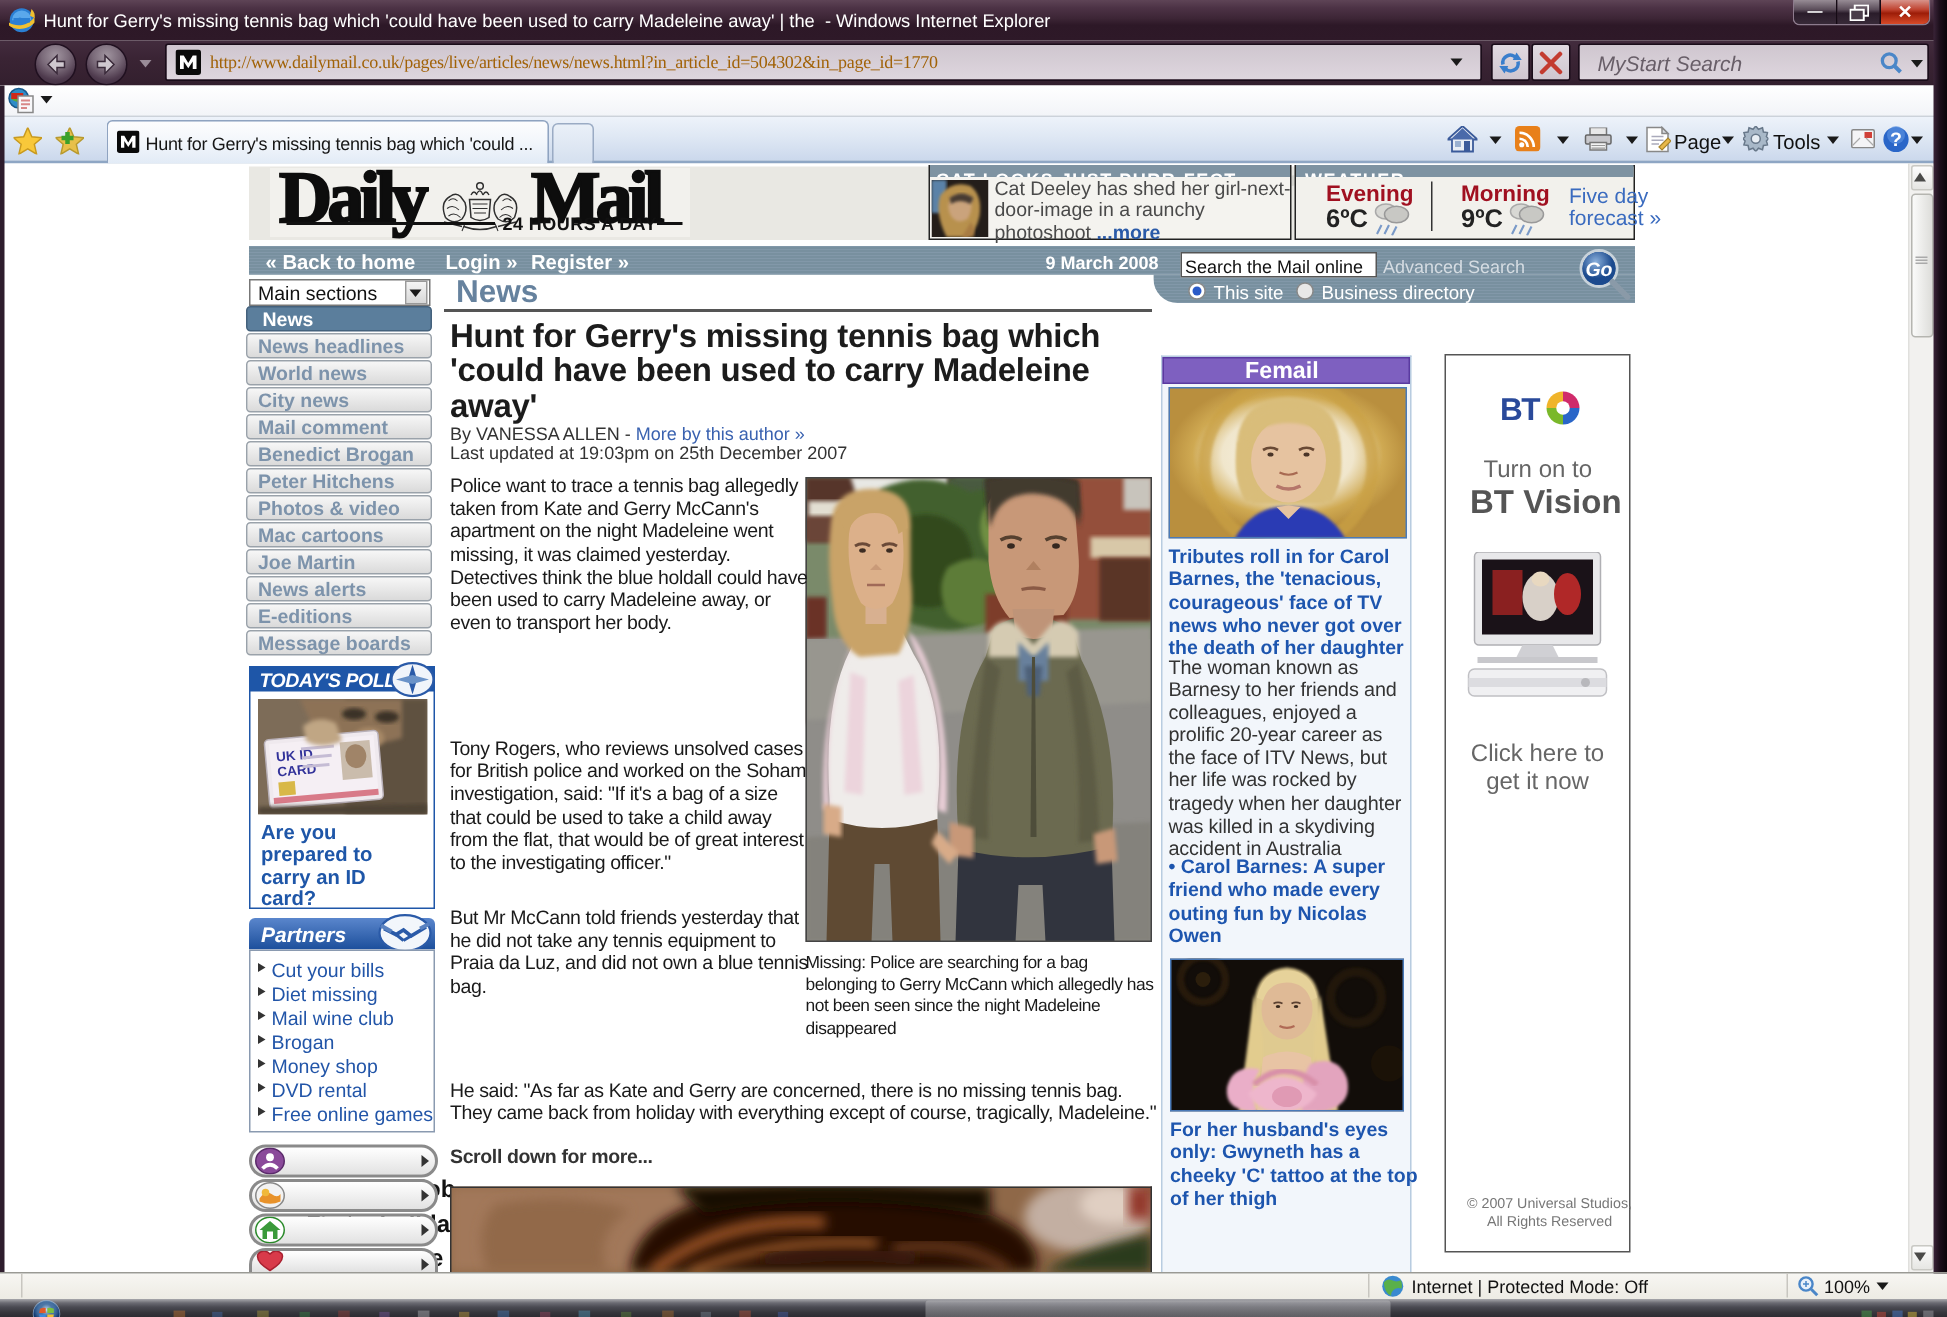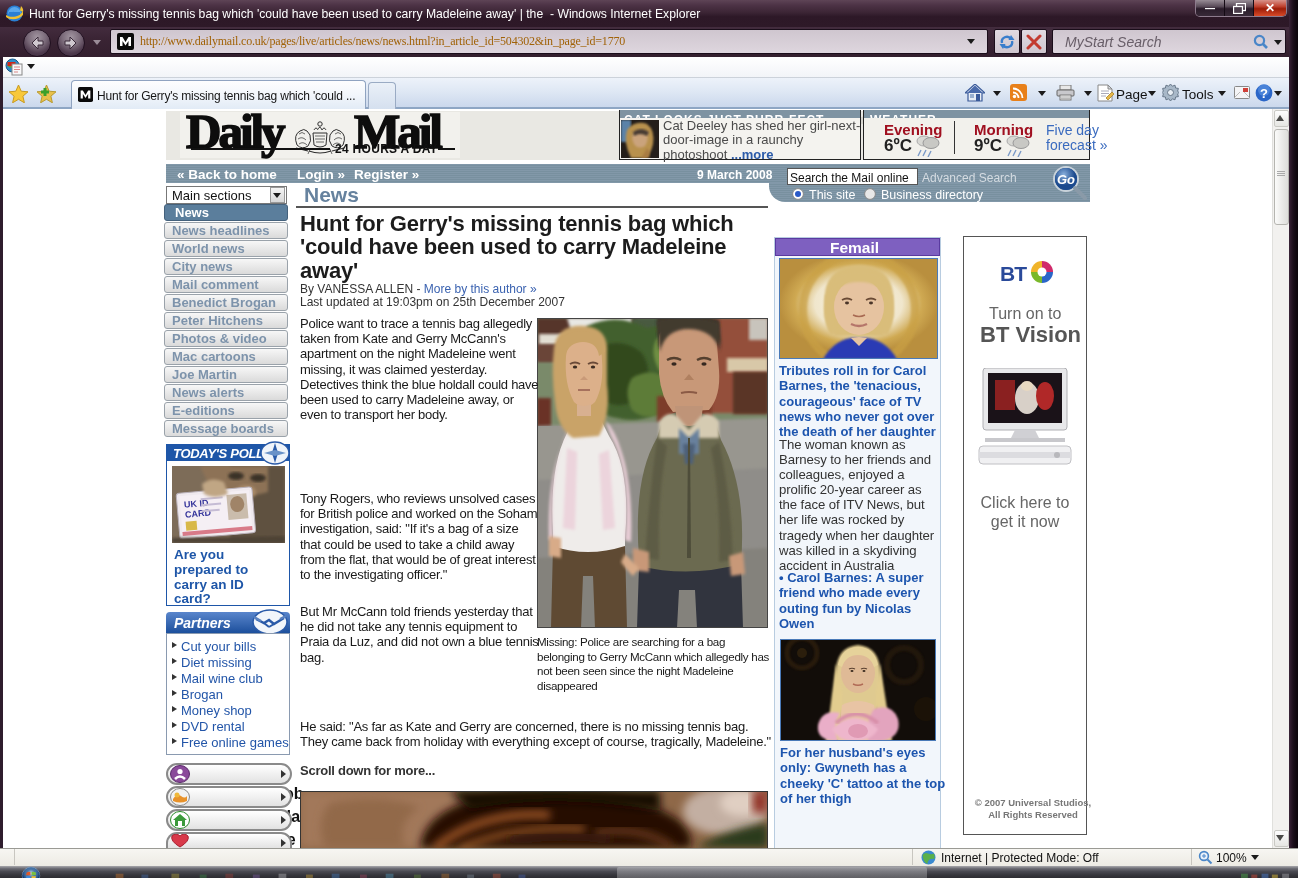--- a/index.html
+++ b/index.html
@@ -629,21 +629,21 @@
     <ellipse cx="52" cy="30" rx="12" ry="16" fill="#d8d0c8"></ellipse>
     <ellipse cx="70" cy="28" rx="9" ry="14" fill="#b02828"></ellipse>
     <ellipse cx="52" cy="18" rx="6" ry="5" fill="#e8d8c0"></ellipse>
     <path d="M40 62 L60 62 L64 70 L36 70 Z" fill="#d0d0d4"></path>
     <rect x="10" y="70" width="80" height="4" fill="#c8c8cc"></rect>
     <rect x="4" y="78" width="92" height="18" rx="4" fill="#f0f0f2" stroke="#c0c0c4"></rect>
     <rect x="4" y="84" width="92" height="6" fill="#dcdce0"></rect>
     <circle cx="82" cy="87" r="3" fill="#b8b8bc"></circle>
   </svg>
   <div class="abs" style="left:963px;top:493px;width:124px;font-size:16px;color:#666;text-align:center;line-height:19px;">Click here to<br>get it now</div>
-  <div class="abs" style="left:963px;top:797px;width:140px;font-size:9.5px;color:#777;text-align:center;line-height:12px;font-weight:bold;">© 2007 Universal Studios,<br>All Rights Reserved</div>
+  <div class="abs" style="left:963px;top:797px;width:140px;font-size:9.5px;color:#777;text-align:center;line-height:12px;">© 2007 Universal Studios,<br>All Rights Reserved</div>
 
   <div class="abs" id="sbar">
     <div class="sarrbox" style="top:1px;"></div>
     <div class="sarr" style="top:6px;border-left:4px solid transparent;border-right:4px solid transparent;border-bottom:6px solid #4a4a48;"></div>
     <div id="sthumb"></div>
     <div style="position:absolute;left:4px;top:62px;width:8px;height:1px;background:#aaa;box-shadow:0 2px 0 #aaa,0 4px 0 #aaa;"></div>
     <div class="sarrbox" style="top:721px;"></div>
     <div class="sarr" style="top:726px;border-left:4px solid transparent;border-right:4px solid transparent;border-top:6px solid #4a4a48;"></div>
   </div>
   <div class="abs" id="bordR"></div>

